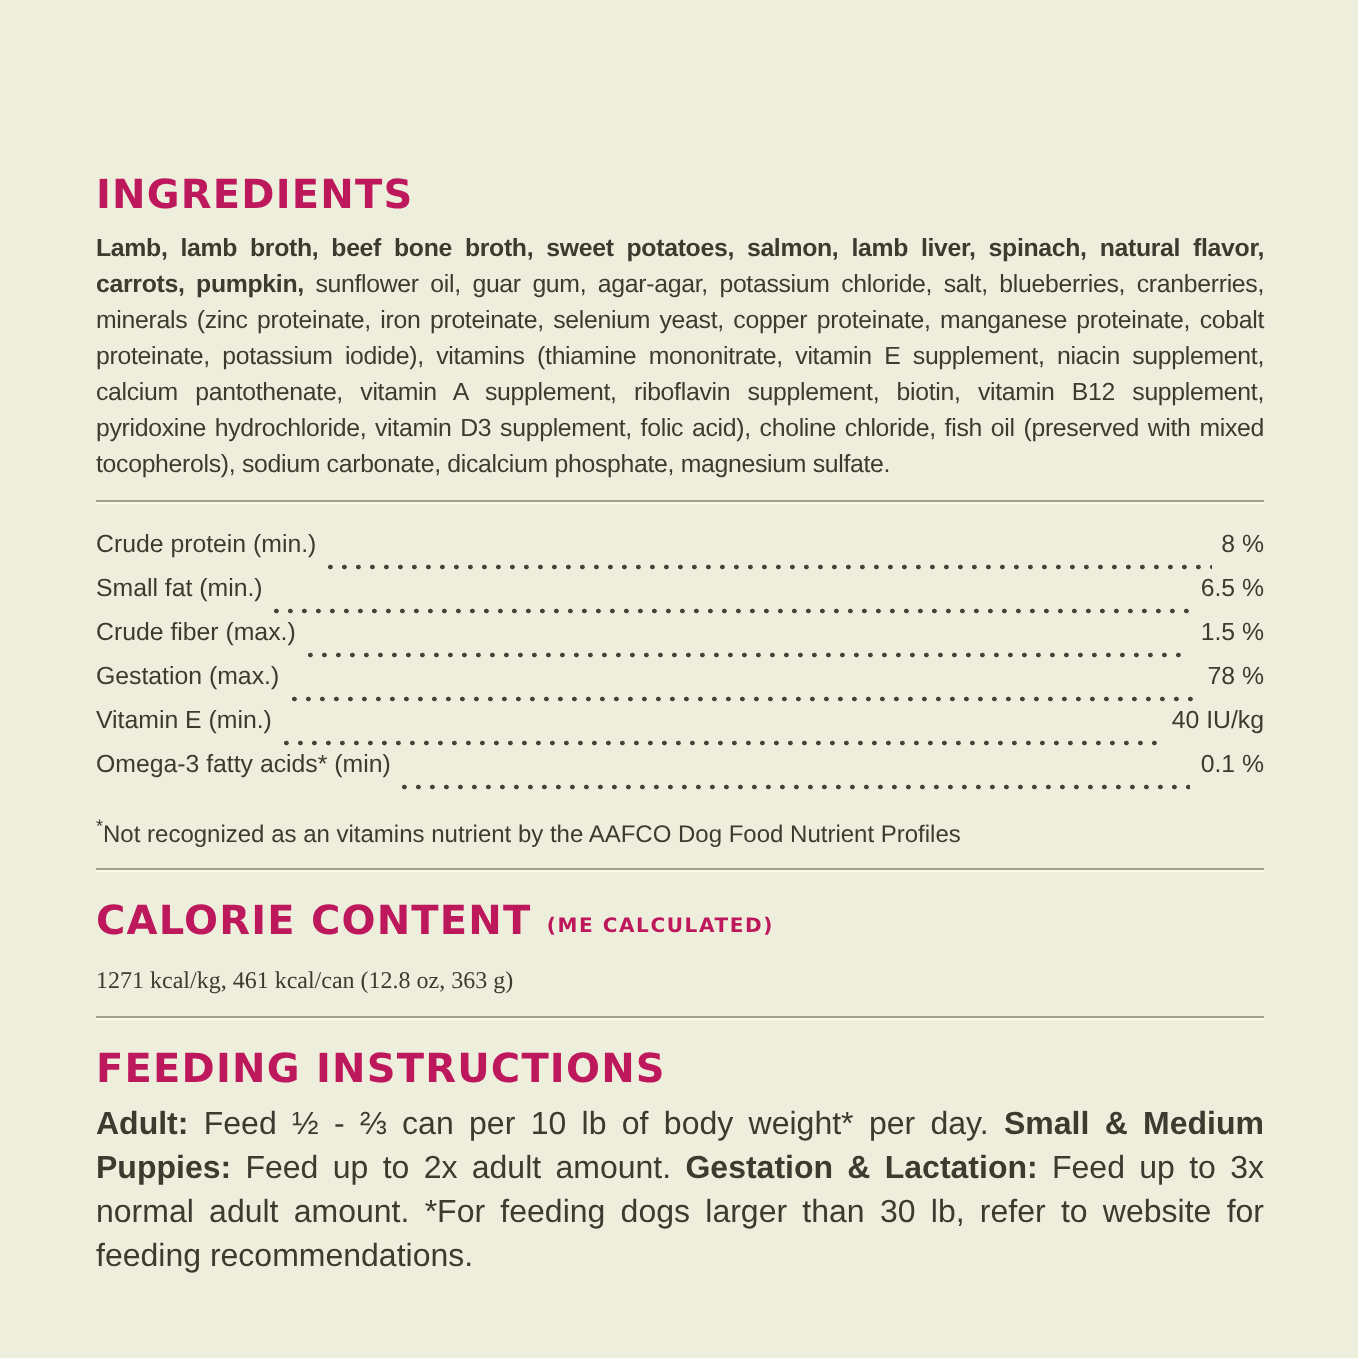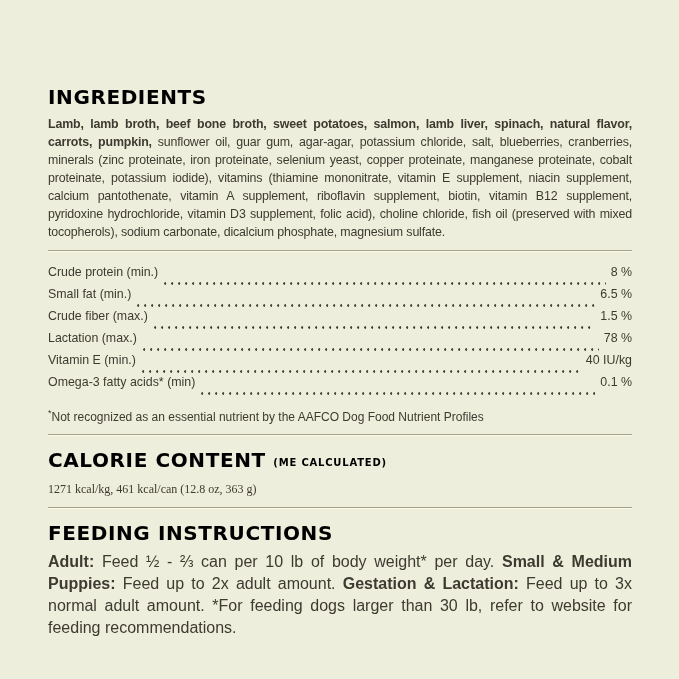--- a/index.html
+++ b/index.html
@@ -14,21 +14,21 @@
     box-sizing: border-box;
     width: 679px; height: 679px;
     padding: 86px 47px 0 48px;
   }
   h2.section-title {
     margin: 0 0 7px 0;
     font-family: "DejaVu Sans", sans-serif;
     font-weight: bold;
     font-size: 20px;
     letter-spacing: 0.6px;
-    color: #000000;
+    color: #be185d;
     line-height: 22px;
   }
   .title-sub {
     font-size: 10px;
     letter-spacing: 0.8px;
     vertical-align: 1px;
     text-align: right;
   }
   .body-text {
     margin: 0;
@@ -101,36 +101,36 @@
         <span class="ga-label">Small fat (min.)</span>
         <span class="ga-dots"></span>
         <span class="ga-value">6.5 %</span>
       </div>
       <div class="ga-row">
         <span class="ga-label">Crude fiber (max.)</span>
         <span class="ga-dots"></span>
         <span class="ga-value">1.5 %</span>
       </div>
       <div class="ga-row">
-        <span class="ga-label">Lactation (max.)</span>
+        <span class="ga-label">Gestation (max.)</span>
         <span class="ga-dots"></span>
         <span class="ga-value">78 %</span>
       </div>
       <div class="ga-row">
         <span class="ga-label">Vitamin E (min.)</span>
         <span class="ga-dots"></span>
         <span class="ga-value">40 IU/kg</span>
       </div>
       <div class="ga-row">
         <span class="ga-label">Omega-3 fatty acids* (min)</span>
         <span class="ga-dots"></span>
         <span class="ga-value">0.1 %</span>
       </div>
     </div>
-    <p class="footnote"><sup>*</sup><span>Not recognized as an essential nutrient by the AAFCO Dog Food Nutrient Profiles</span></p>
+    <p class="footnote"><sup>*</sup><span>Not recognized as an vitamins nutrient by the AAFCO Dog Food Nutrient Profiles</span></p>
   </section>
 
   <hr class="divider">
 
   <section>
     <h2 class="section-title"><span>CALORIE CONTENT</span> <span class="title-sub">(ME CALCULATED)</span></h2>
     <p class="calorie-value">1271 kcal/kg, 461 kcal/can (12.8 oz, 363 g)</p>
   </section>
 
   <hr class="divider">

